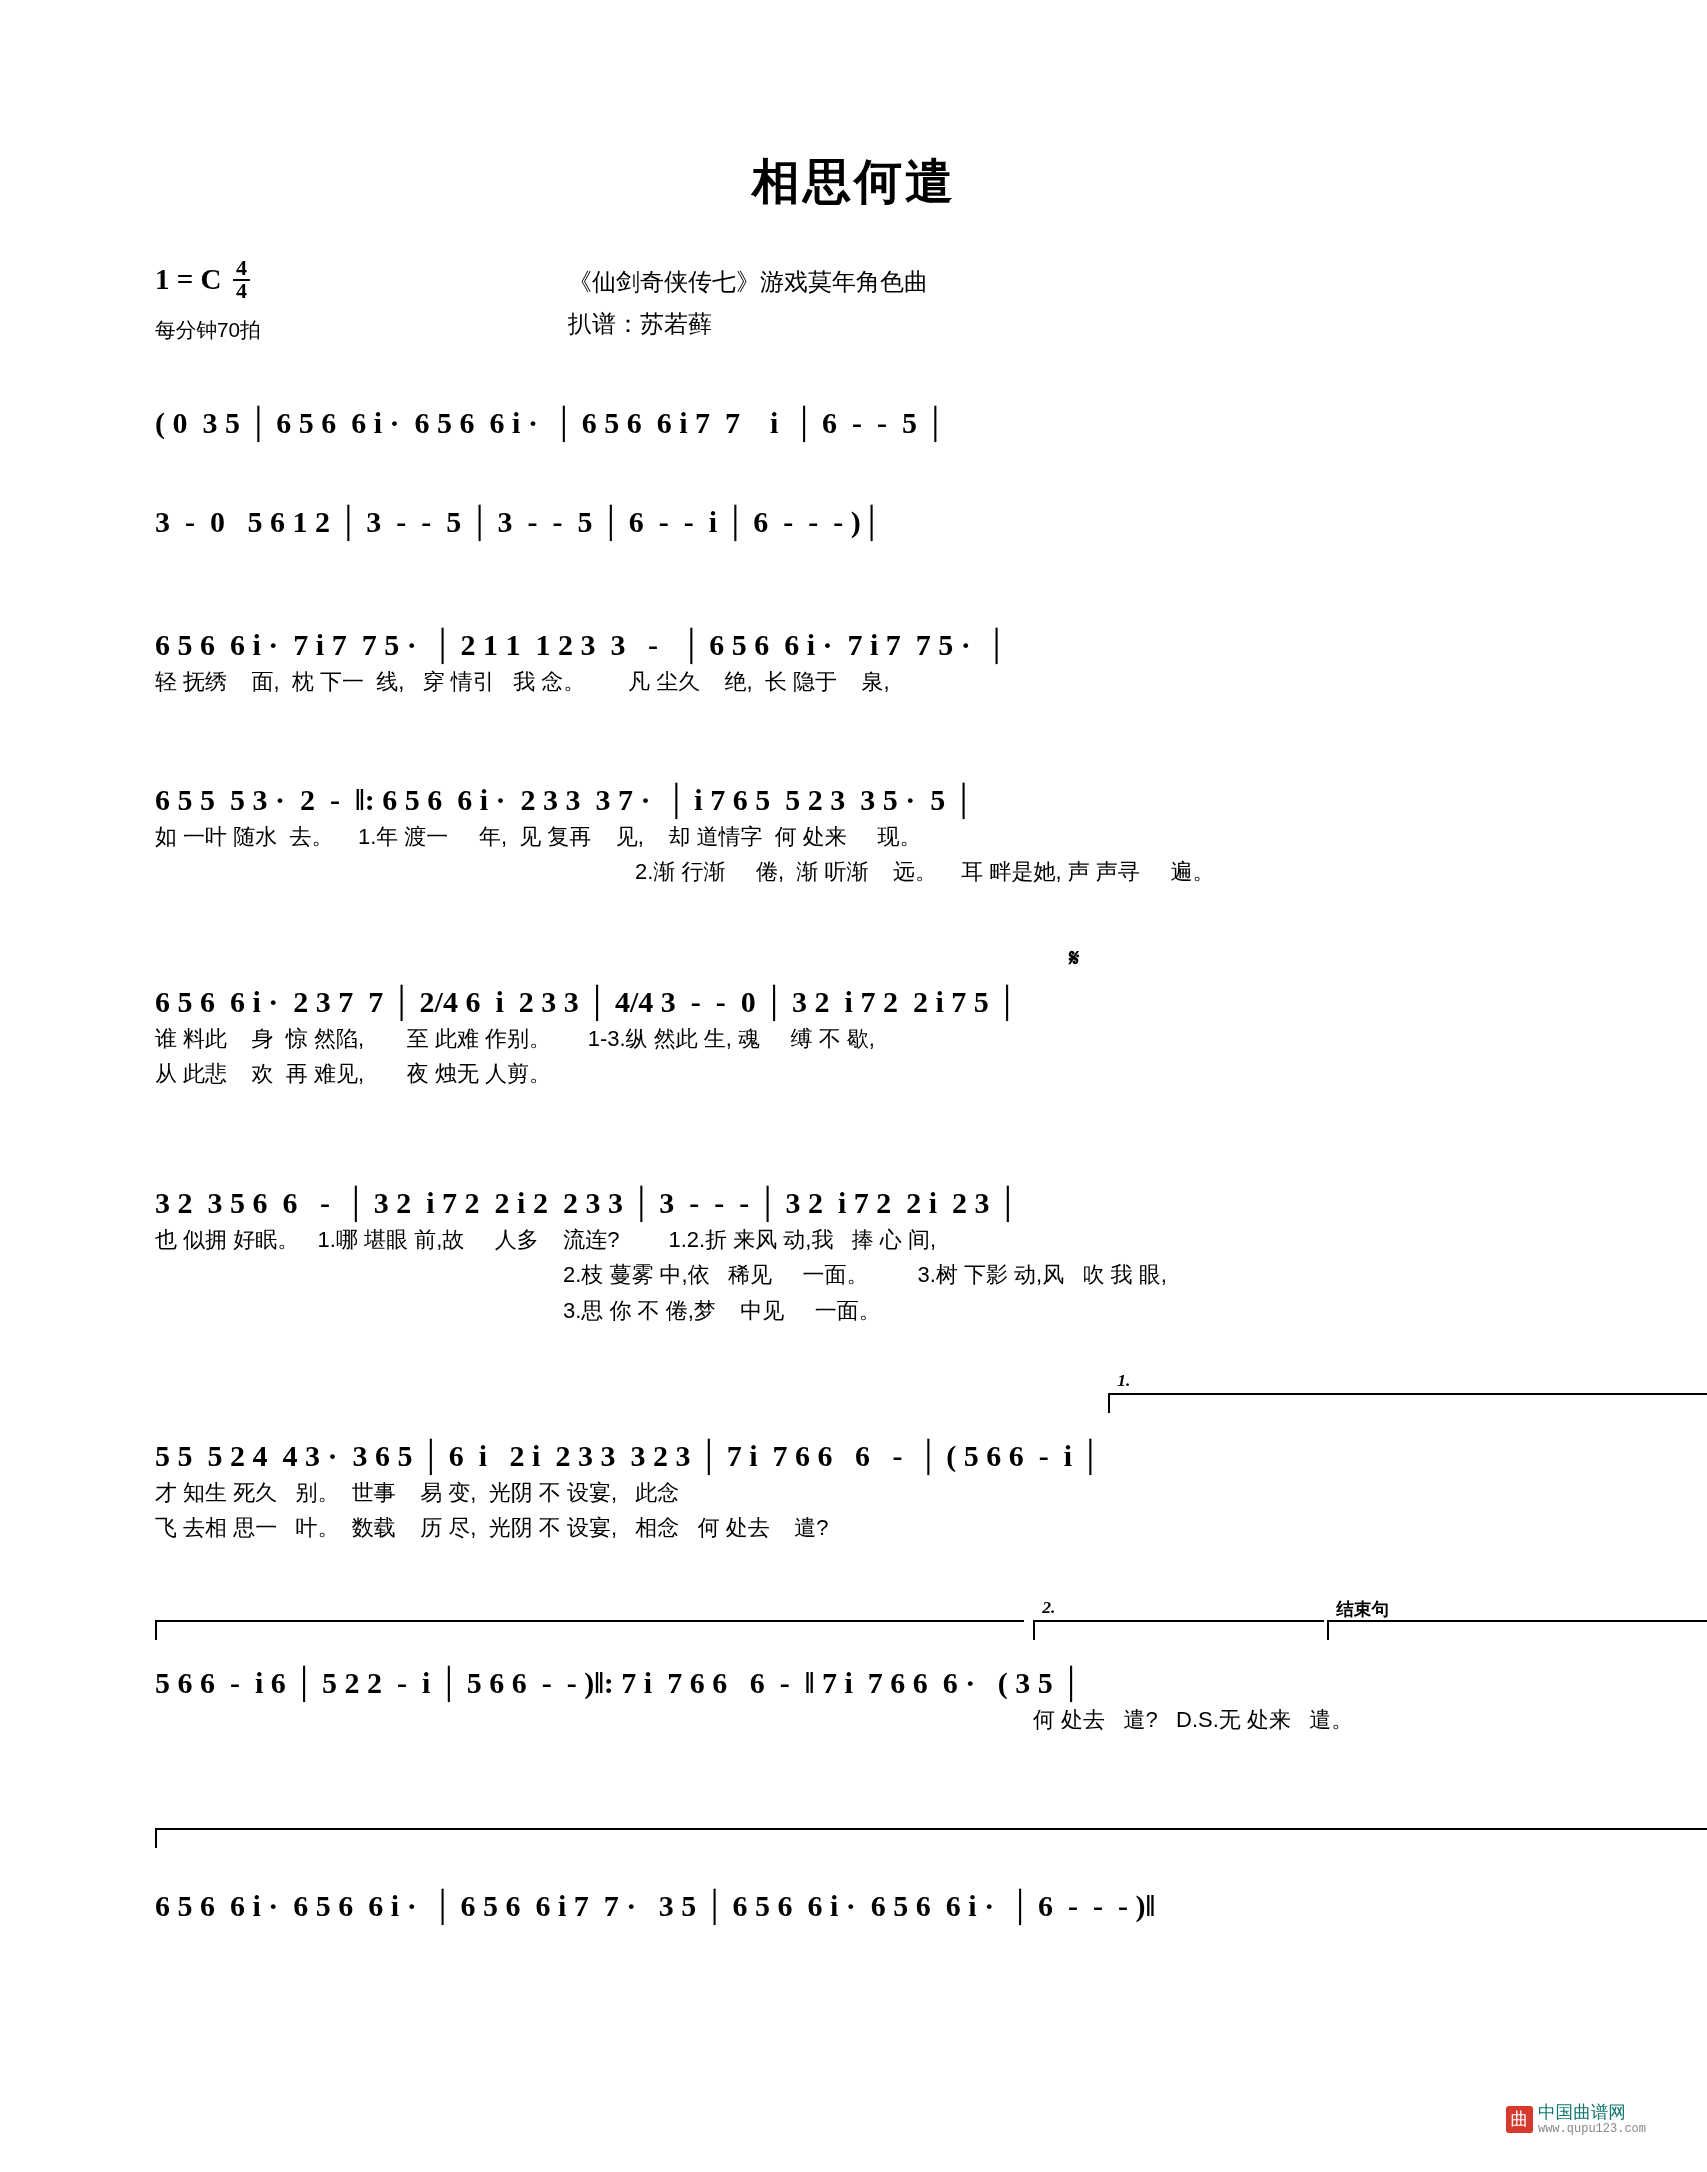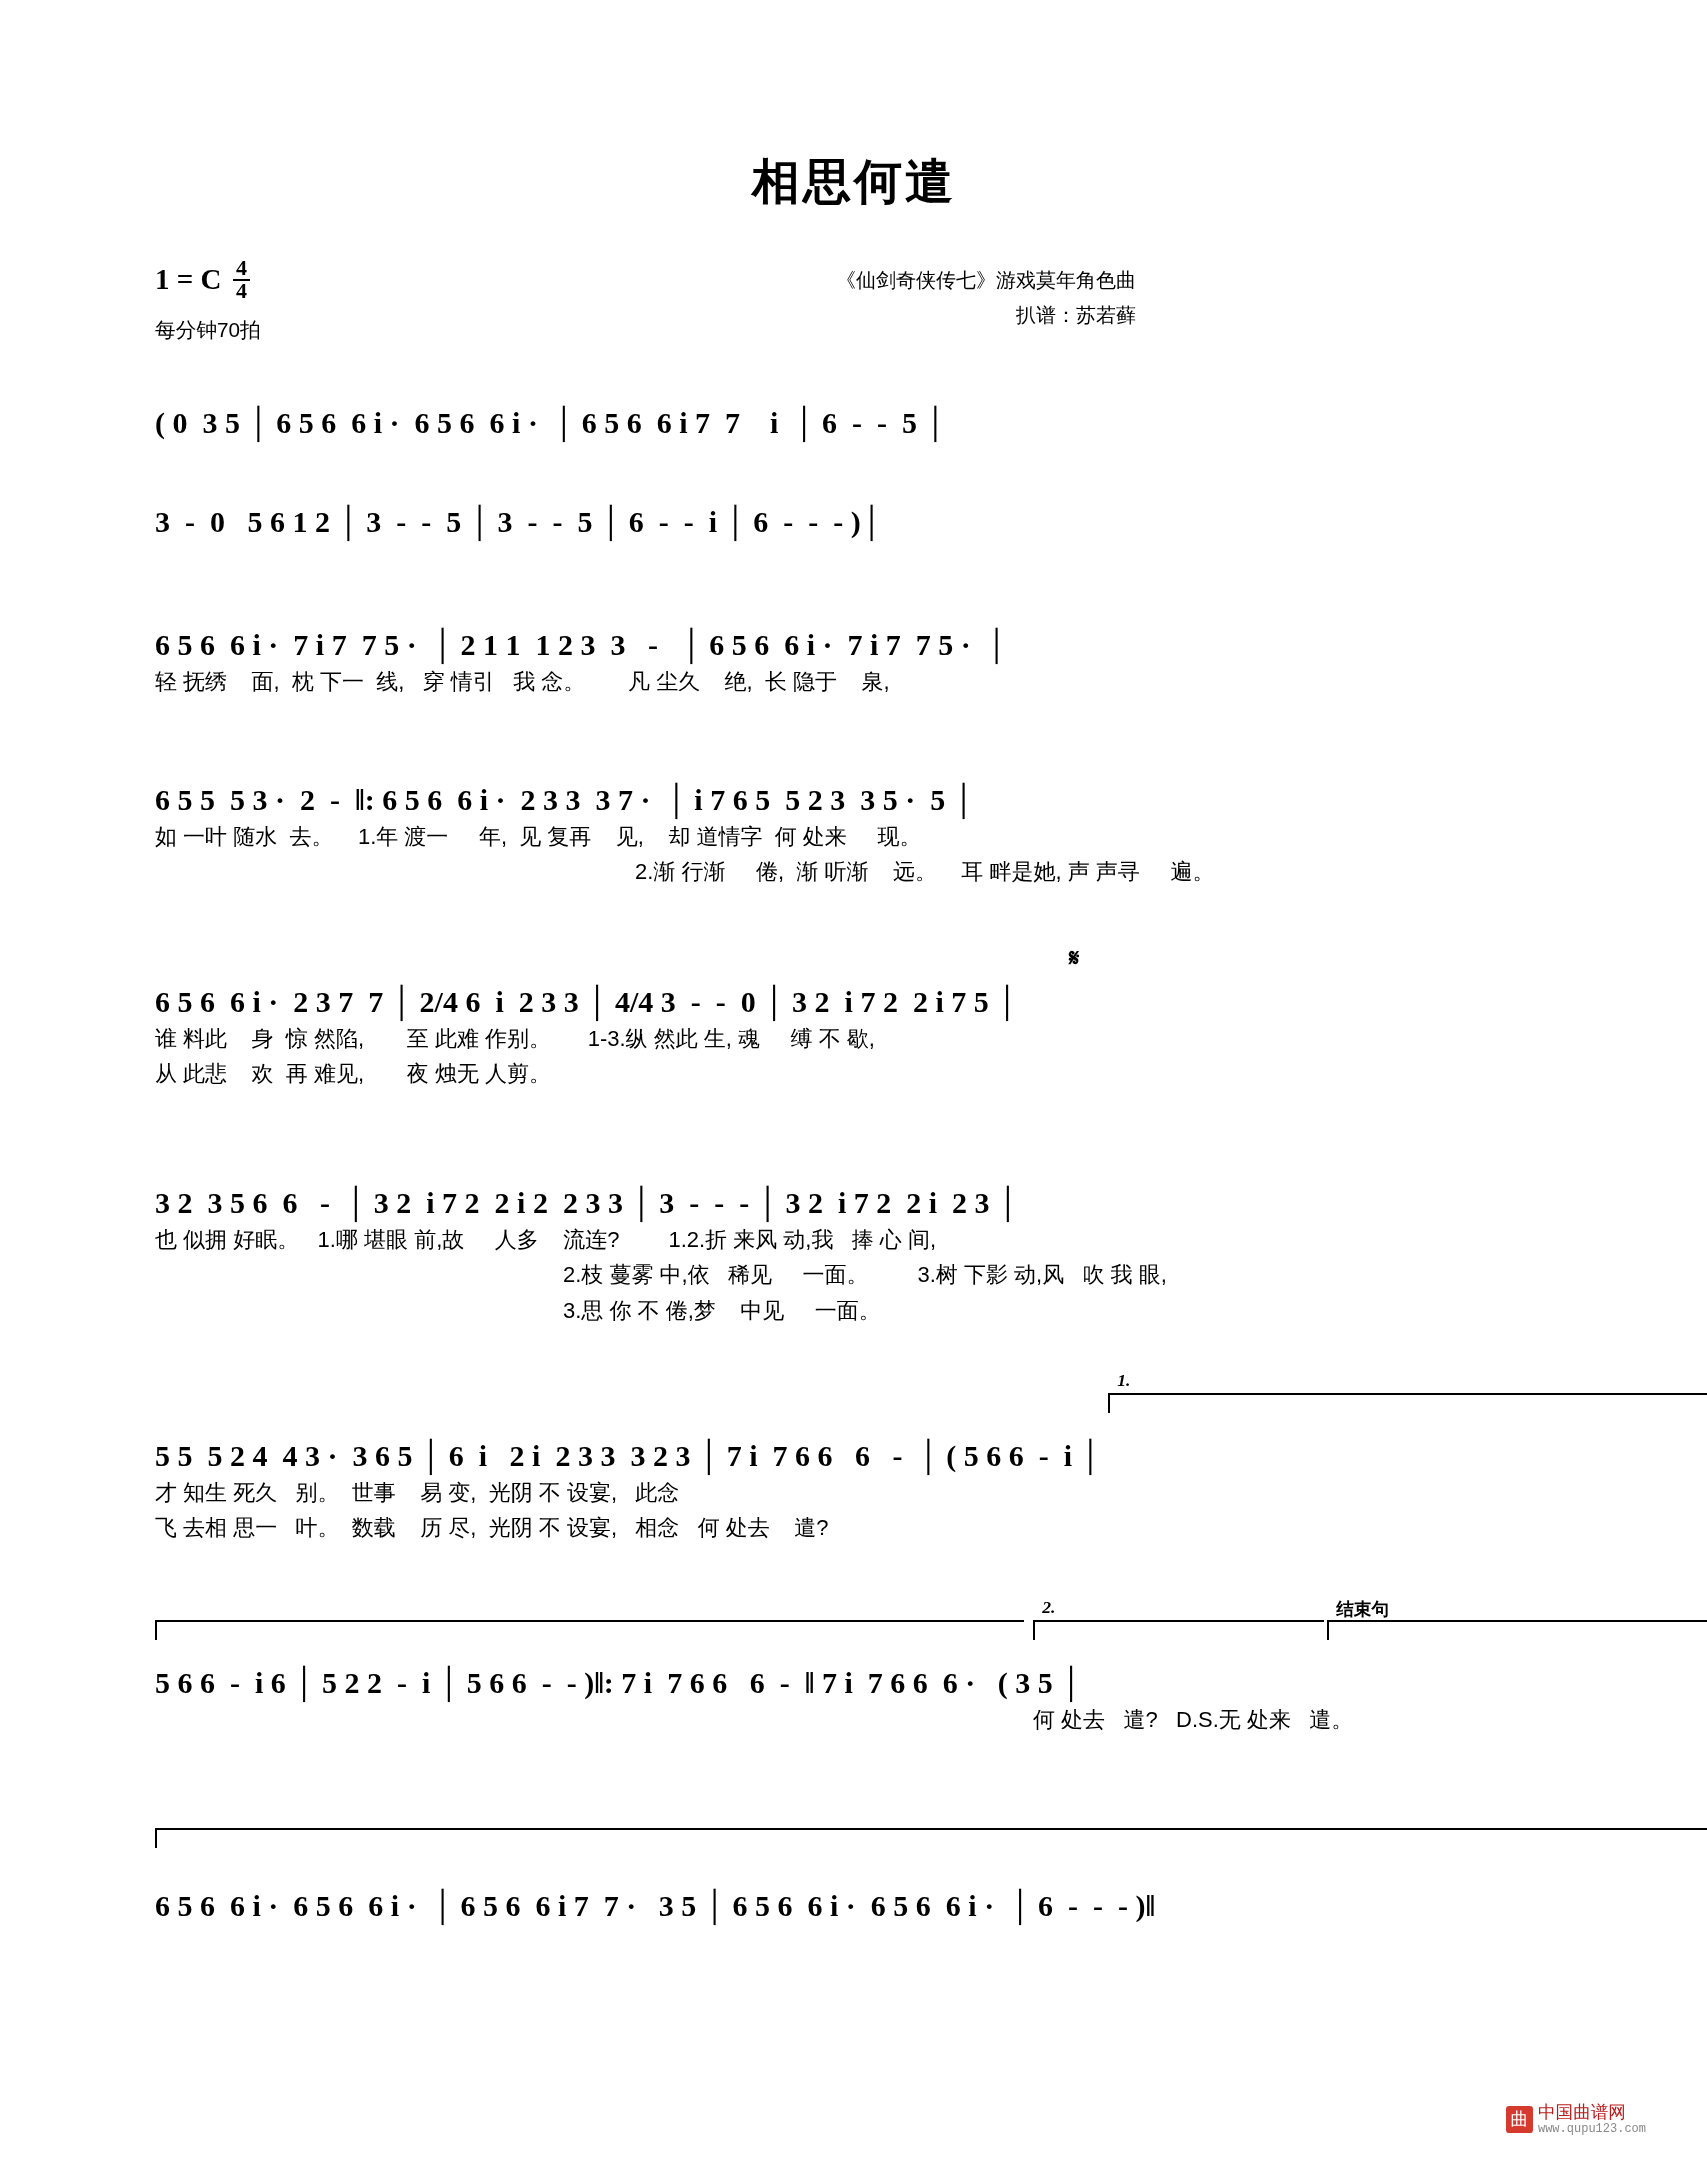--- a/index.html
+++ b/index.html
@@ -63,23 +63,23 @@
     margin-top: 14.5px;
     font-size: 20.7px;
     font-family: "Liberation Sans", sans-serif;
   }
 
   .credits-center {
     position: absolute;
     left: 568px;
     top: 263px;
     width: 568px;
-    text-align: right;
-    font-size: 20px;
-    font-family: Liberation Serif, serif;
+    text-align: left;
+    font-size: 24px;
+    font-family: Liberation Mono, monospace;
     line-height: 1.75;
   }
   .credits-right {
     position: absolute;
     right: 139px;
     top: 258px;
     text-align: right;
     font-size: 20.7px;
     font-family: "Liberation Sans", sans-serif;
     line-height: 1.75;
@@ -145,21 +145,21 @@
   }
   .wm-badge {
     width: 27px; height: 27px;
     background: #d63a2f;
     color: #fff;
     font-size: 17.6px;
     font-family: "Liberation Sans", sans-serif;
     display: flex; align-items: center; justify-content: center;
     border-radius: 3.1px;
   }
-  .wm-text { font-size: 17.6px; color: #b91c1c; font-family: "Liberation Sans", sans-serif; line-height: 1.1; }
+  .wm-text { font-size: 17.6px; color: #0f766e; font-family: "Liberation Sans", sans-serif; line-height: 1.1; }
   .wm-sub { font-size: 12px; color: #888; font-family: Liberation Mono, monospace; }
 </style>
 </head>
 <body>
 
 <div class="sheet">
 
   <div class="title">相思何遣</div>
 
   <div class="keyblock">

